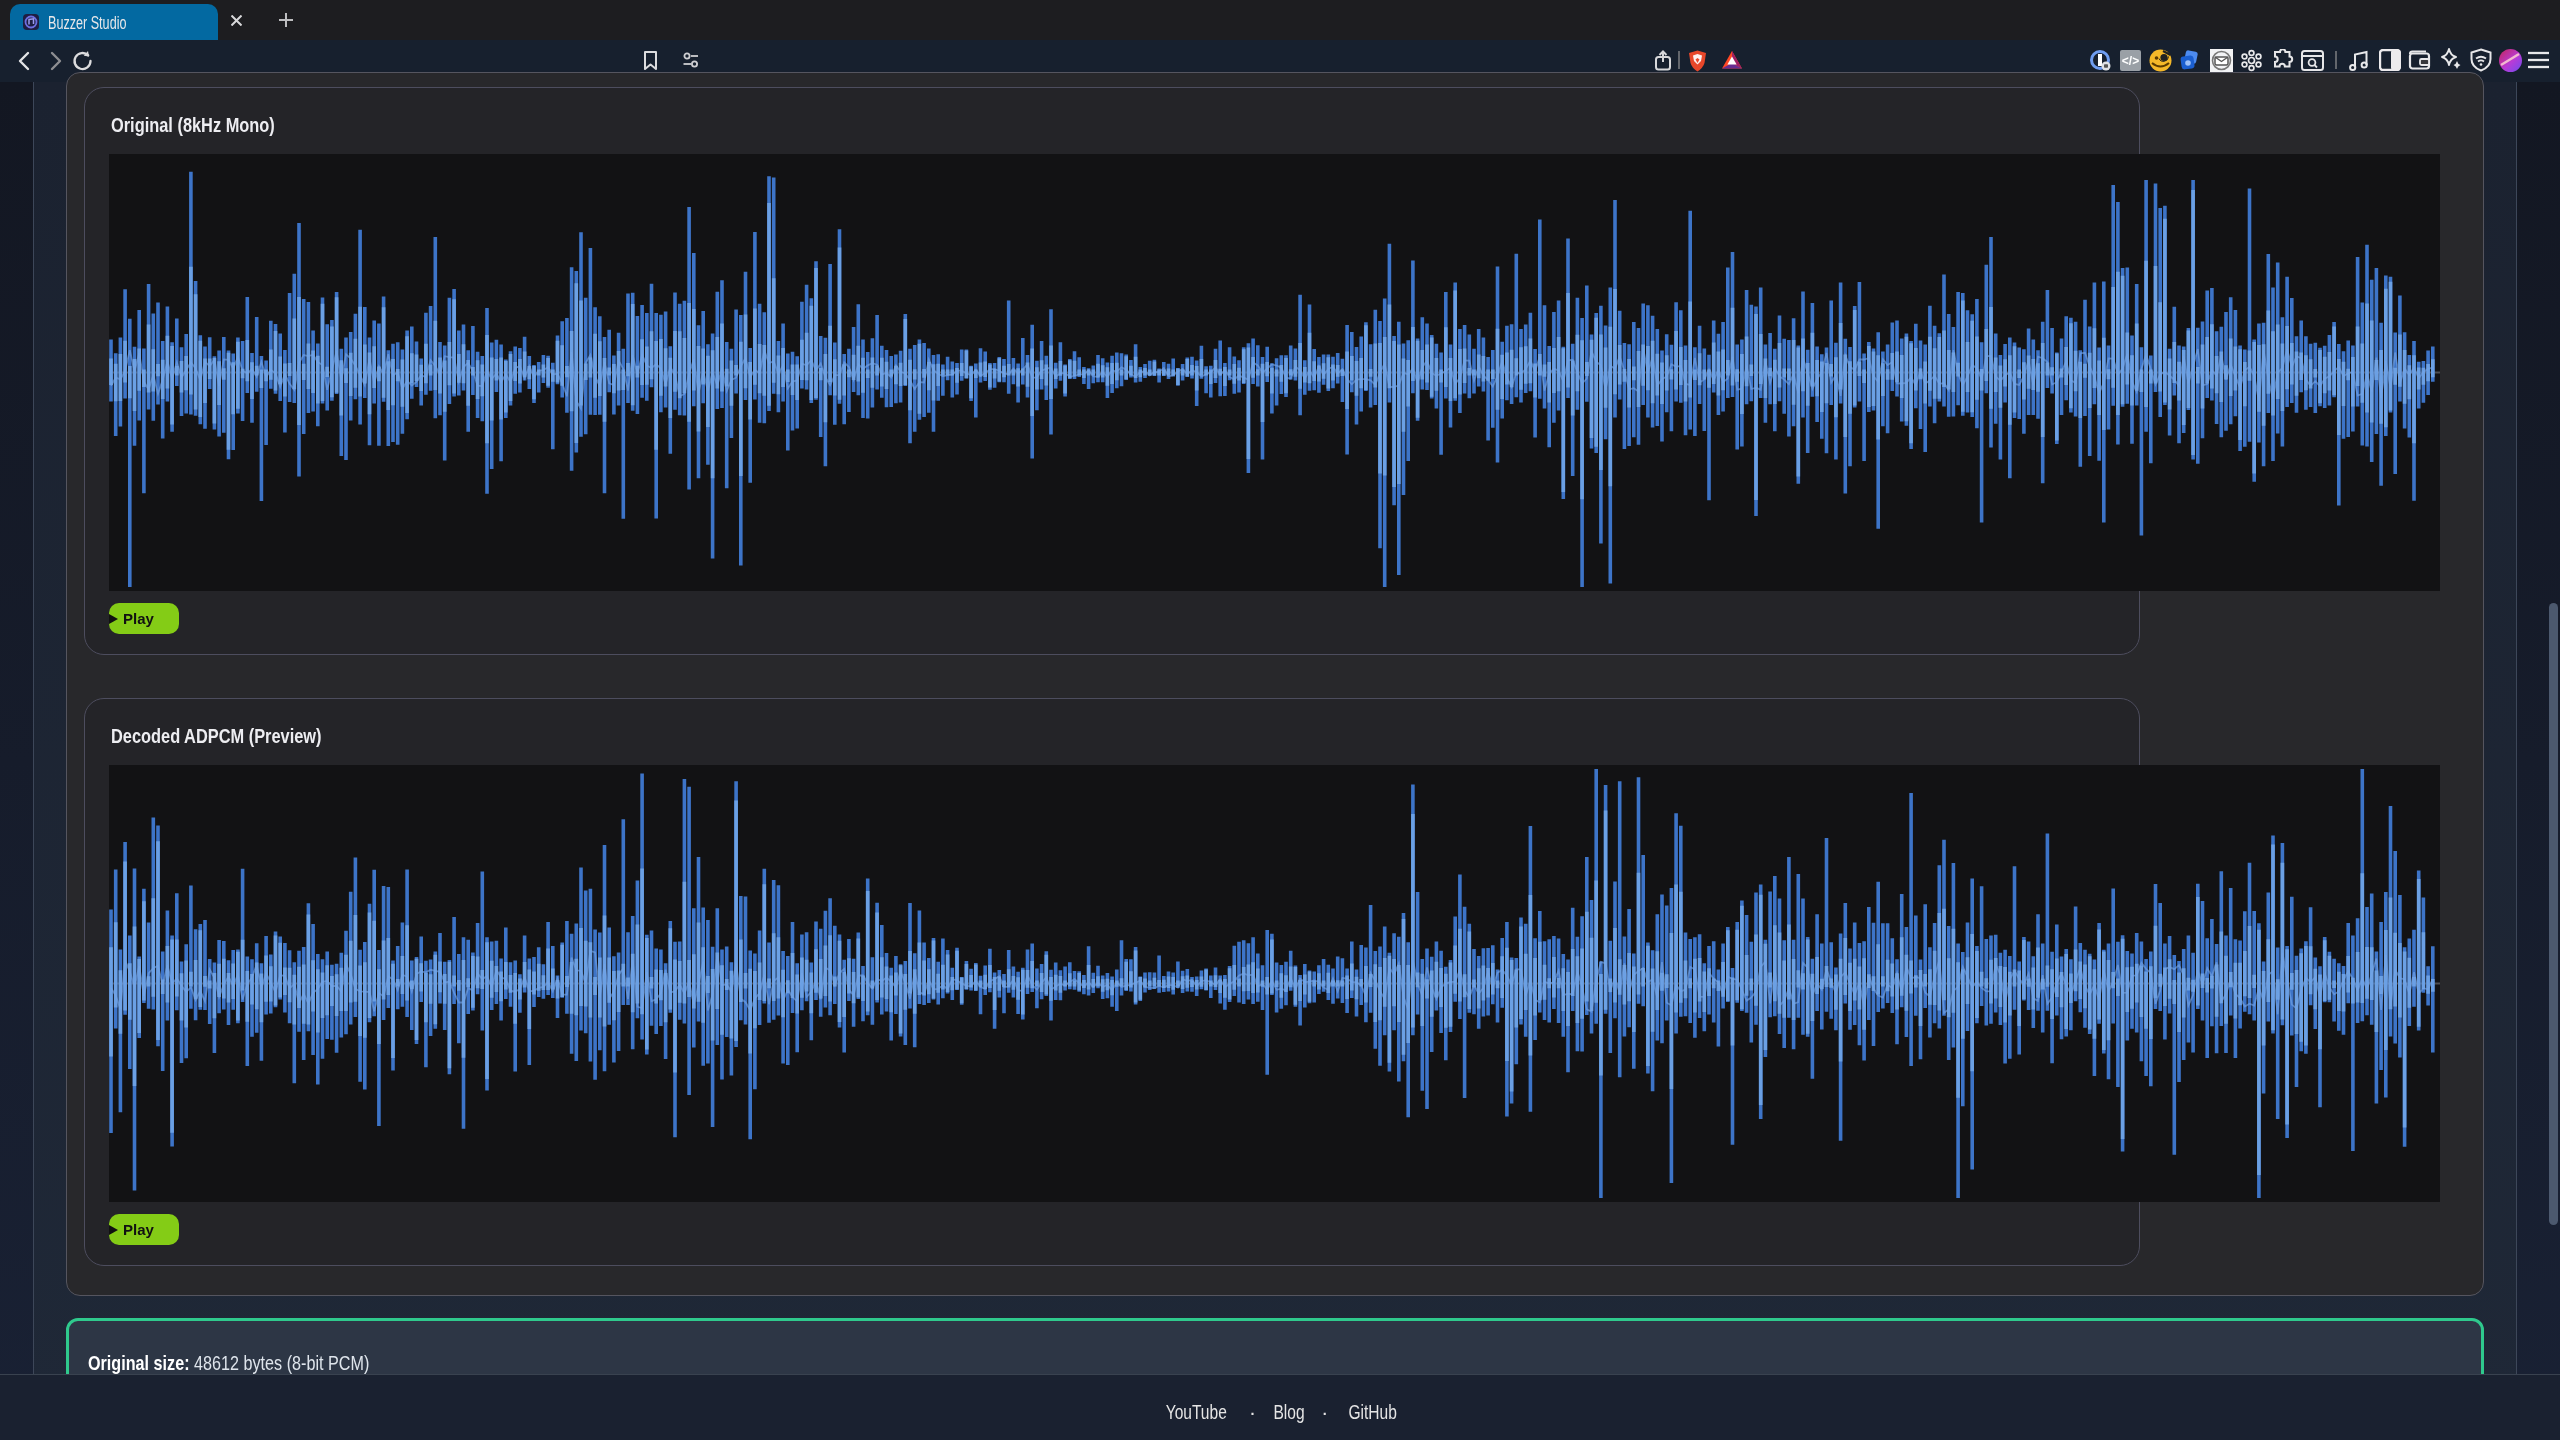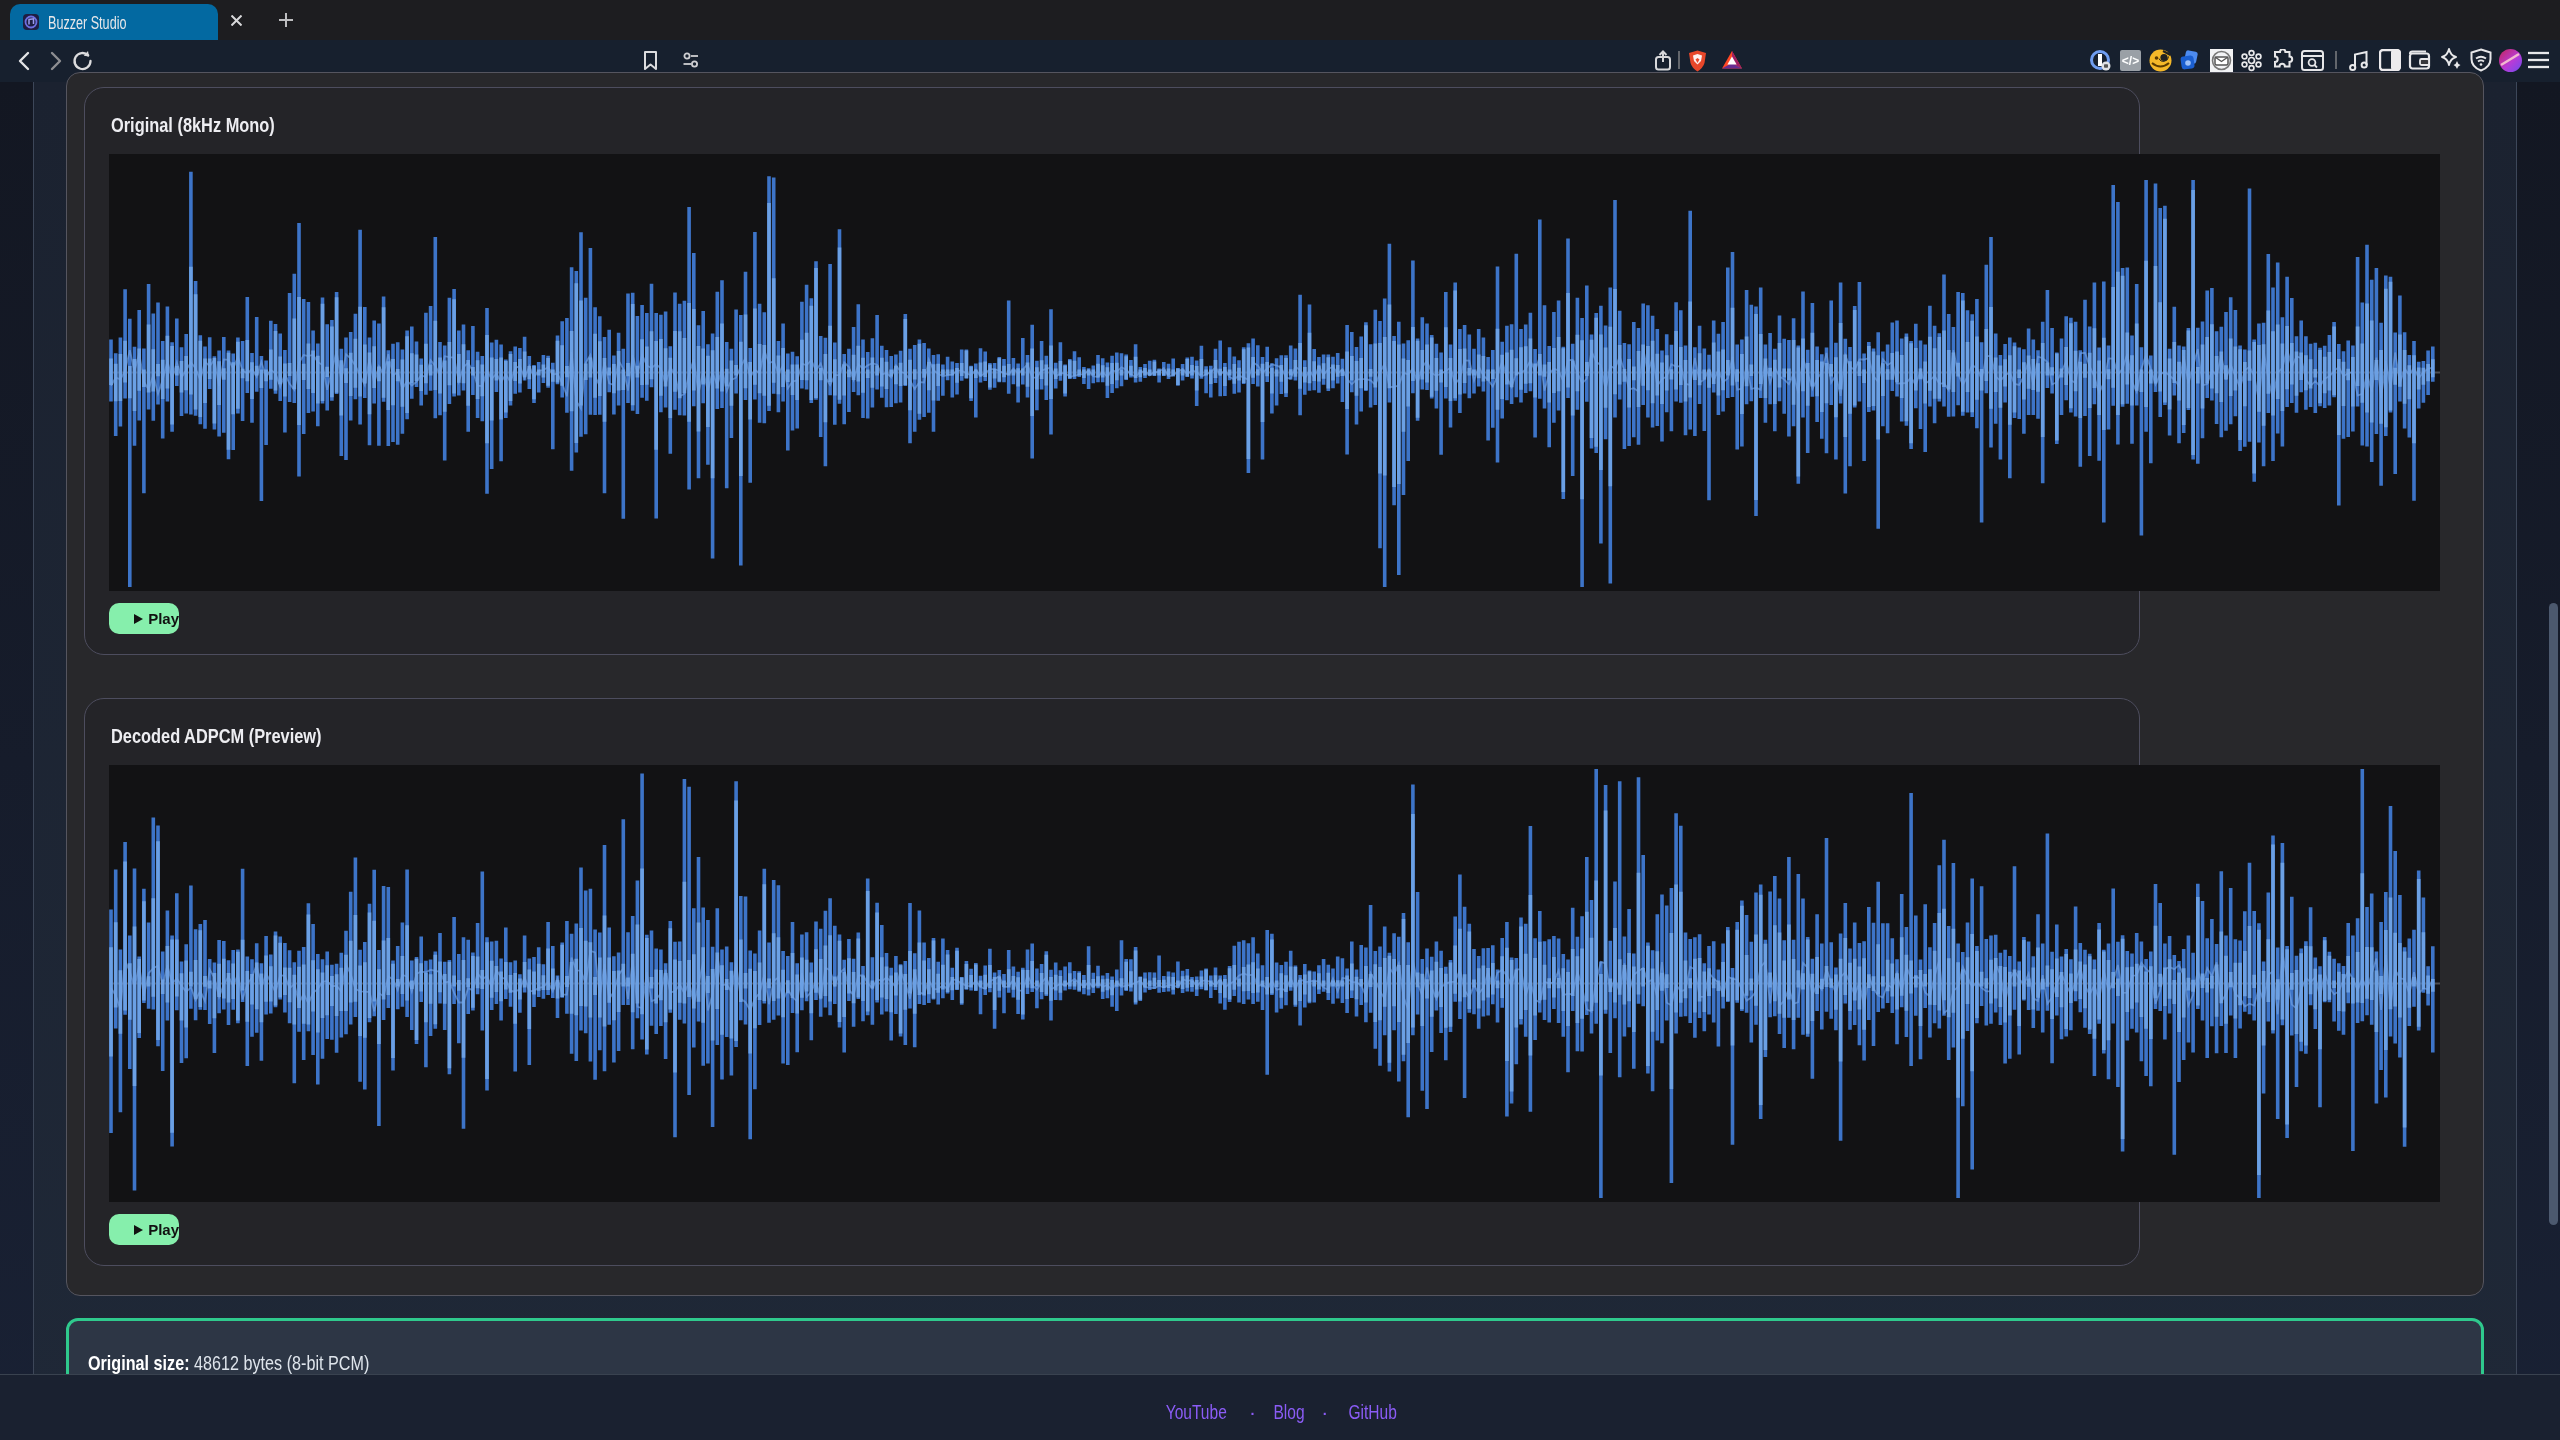--- a/index.html
+++ b/index.html
@@ -13,27 +13,27 @@
 #toolbar{position:absolute;left:0;top:40px;width:2560px;height:40px;background:#37383c;border-bottom:2px solid #212227;box-sizing:content-box}
 #urlpill{position:absolute;left:674px;top:4px;width:1091px;height:31px;border-radius:16px;background:#1f2024}
 #urltext{position:absolute;left:37px;top:7px;font-size:15px;color:#edeef0;letter-spacing:.2px}
 
 #page{position:absolute;left:0;top:82px;width:2560px;height:1358px;background:linear-gradient(180deg,#131722 0%,#192134 100%)}
 #strip{position:absolute;left:33px;top:0;width:2484px;height:1358px;background:linear-gradient(180deg,#1b2230 0%,#1f2837 100%);border-left:1px solid #3d4759;border-right:1px solid #3d4759}
 #panel{position:absolute;left:66px;top:-10px;width:2418px;height:1224px;background:#28282b;border:1px solid #55555f;border-radius:14px}
 .card{position:absolute;left:84px;width:2056px;height:568px;background:#242428;border:1px solid #4d4d5e;border-radius:20px}
 .card h3{position:absolute;left:26px;top:25px;font-size:21px;font-weight:bold;color:#ededf1;white-space:nowrap;transform:scaleX(.78);transform-origin:0 0}
 .canvas{position:absolute;left:24px;top:66px;width:2331px;height:437px;background:#121214}
-.playbtn{position:absolute;left:24px;top:515px;width:70px;height:31px;background:#86efac;border-radius:10px;color:#111;font-size:15px;font-weight:bold;line-height:31px;text-align:right}
+.playbtn{position:absolute;left:24px;top:515px;width:70px;height:31px;background:#84cc16;border-radius:10px;color:#111;font-size:15px;font-weight:bold;line-height:31px;text-align:left}
 .playbtn .tri{display:inline-block;width:0;height:0;border-left:9px solid #111;border-top:5.5px solid transparent;border-bottom:5.5px solid transparent;margin-right:5px}
 #stats{position:absolute;left:66px;top:1236px;width:2418px;height:122px;background:#2d3645;border:3px solid #2fc98d;border-radius:12px}
 #stats .txt{position:absolute;left:19px;top:30px;font-size:21px;color:#dfe5ec;white-space:nowrap;transform:scaleX(.77);transform-origin:0 0}
 #stats b{color:#fff}
 #footer{position:absolute;left:0;top:1292px;width:2560px;height:66px;background:#1a2130;border-top:1px solid #39424f}
-#flinks{position:absolute;left:0;top:25px;width:2560px;text-align:center;font-size:21px;color:#8b5cf6}
+#flinks{position:absolute;left:0;top:25px;width:2560px;text-align:center;font-size:21px;color:#e5e5e5}
 #flinks span{display:inline-block;transform:scaleX(.74)}
 #thumb{position:absolute;left:2549px;top:521px;width:9px;height:622px;background:#4c596e;border-radius:5px}
 svg.ico{position:absolute;z-index:30}
 </style></head><body>
 <div id="stage">
 <svg class="ico" style="left:231px;top:15px" width="11" height="11" viewBox="0 0 11 11">
       <path d="M0.5 0.5 L10.5 10.5 M10.5 0.5 L0.5 10.5" stroke="#d8d8da" stroke-width="2"></path>
     </svg>
     <svg class="ico" style="left:279px;top:13px" width="14" height="14" viewBox="0 0 14 14">
       <path d="M7 0 V14 M0 7 H14" stroke="#bebec0" stroke-width="2"></path>

